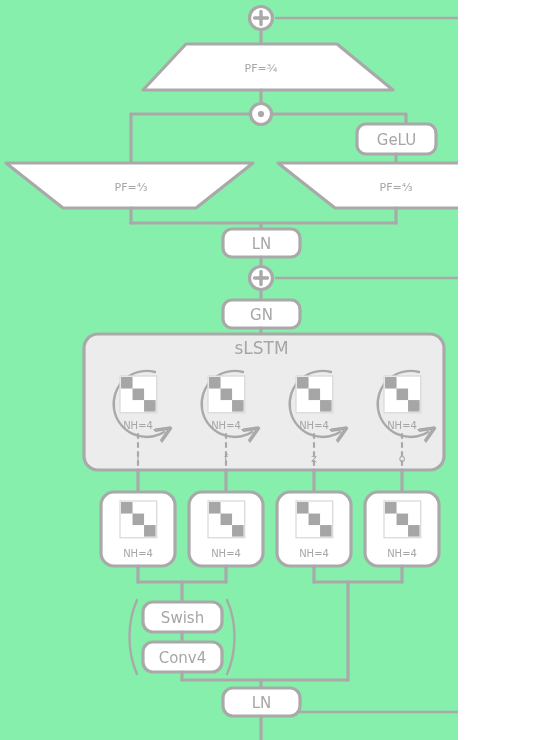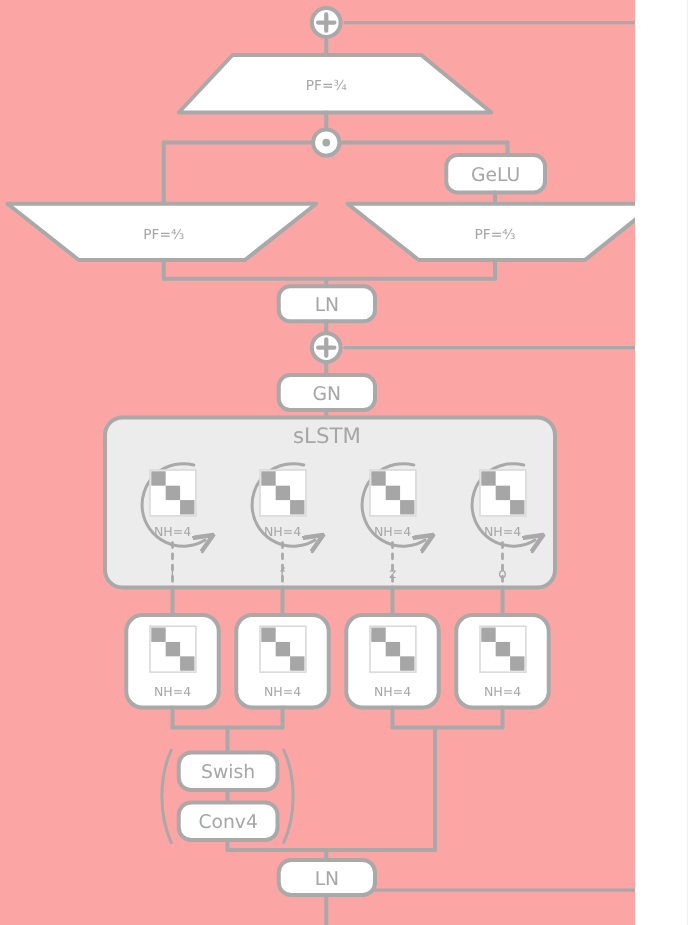--- a/index.html
+++ b/index.html
@@ -1,17 +1,17 @@
 <!DOCTYPE html>
 <html><head>
 <meta charset="utf-8">
 <style>
   html,body{margin:0;padding:0;background:#ffffff;}
   body{font-family:"DejaVu Sans","Liberation Sans",sans-serif;}
-  #stage{position:relative;width:508px;height:740px;background:#fca5a5;overflow:hidden;}
+  #stage{position:relative;width:458px;height:740px;background:#86efac;overflow:hidden;}
   svg#diagram{position:absolute;left:0;top:0;width:550px;height:740px;}
   .lbl{fill:#a6a6a6;font-family:"DejaVu Sans","Liberation Sans",sans-serif;}
   .lbl-big{font-size:17px;}
   .lbl-mid{font-size:15px;}
   .lbl-sm{font-size:11px;}
   .lbl-xs{font-size:10px;}
   .lbl-gate{font-size:11px;}
 </style>
 </head>
 <body>

